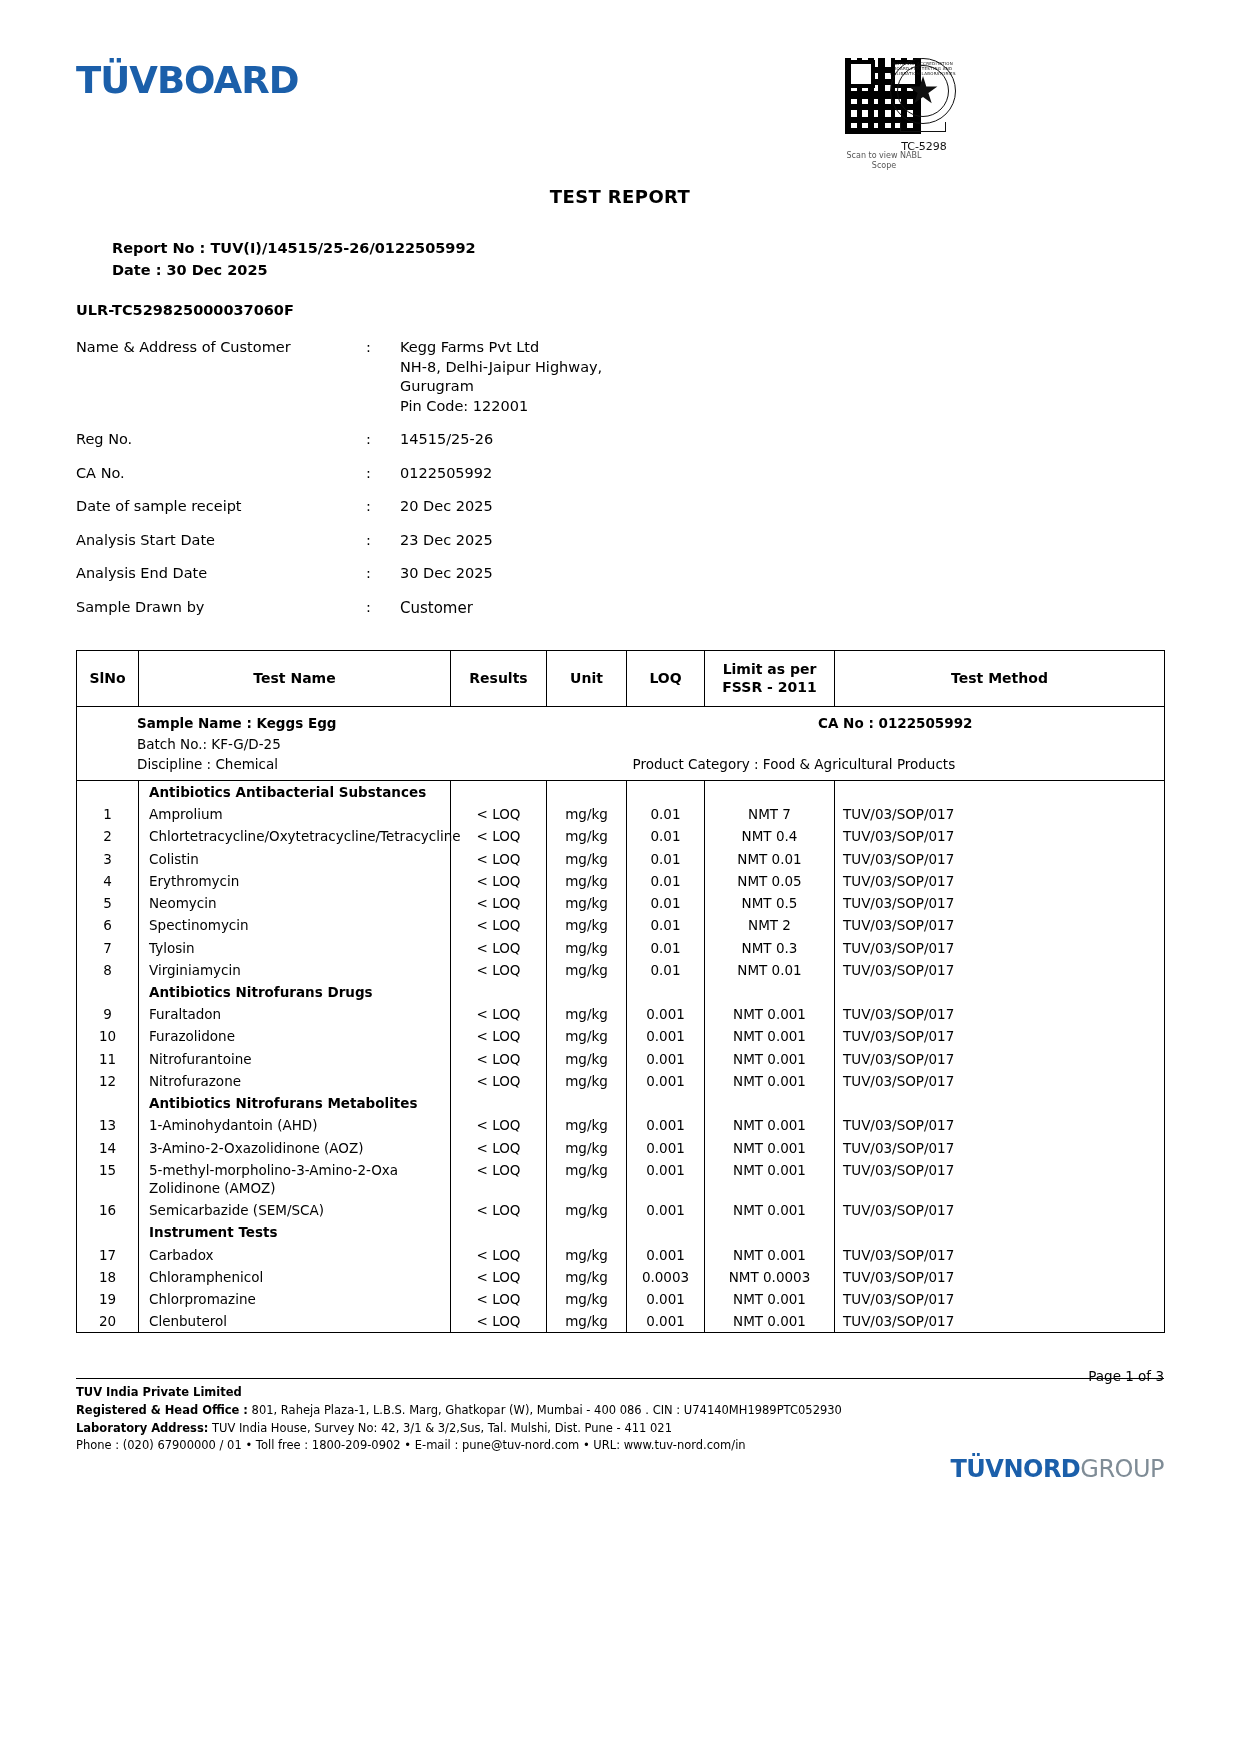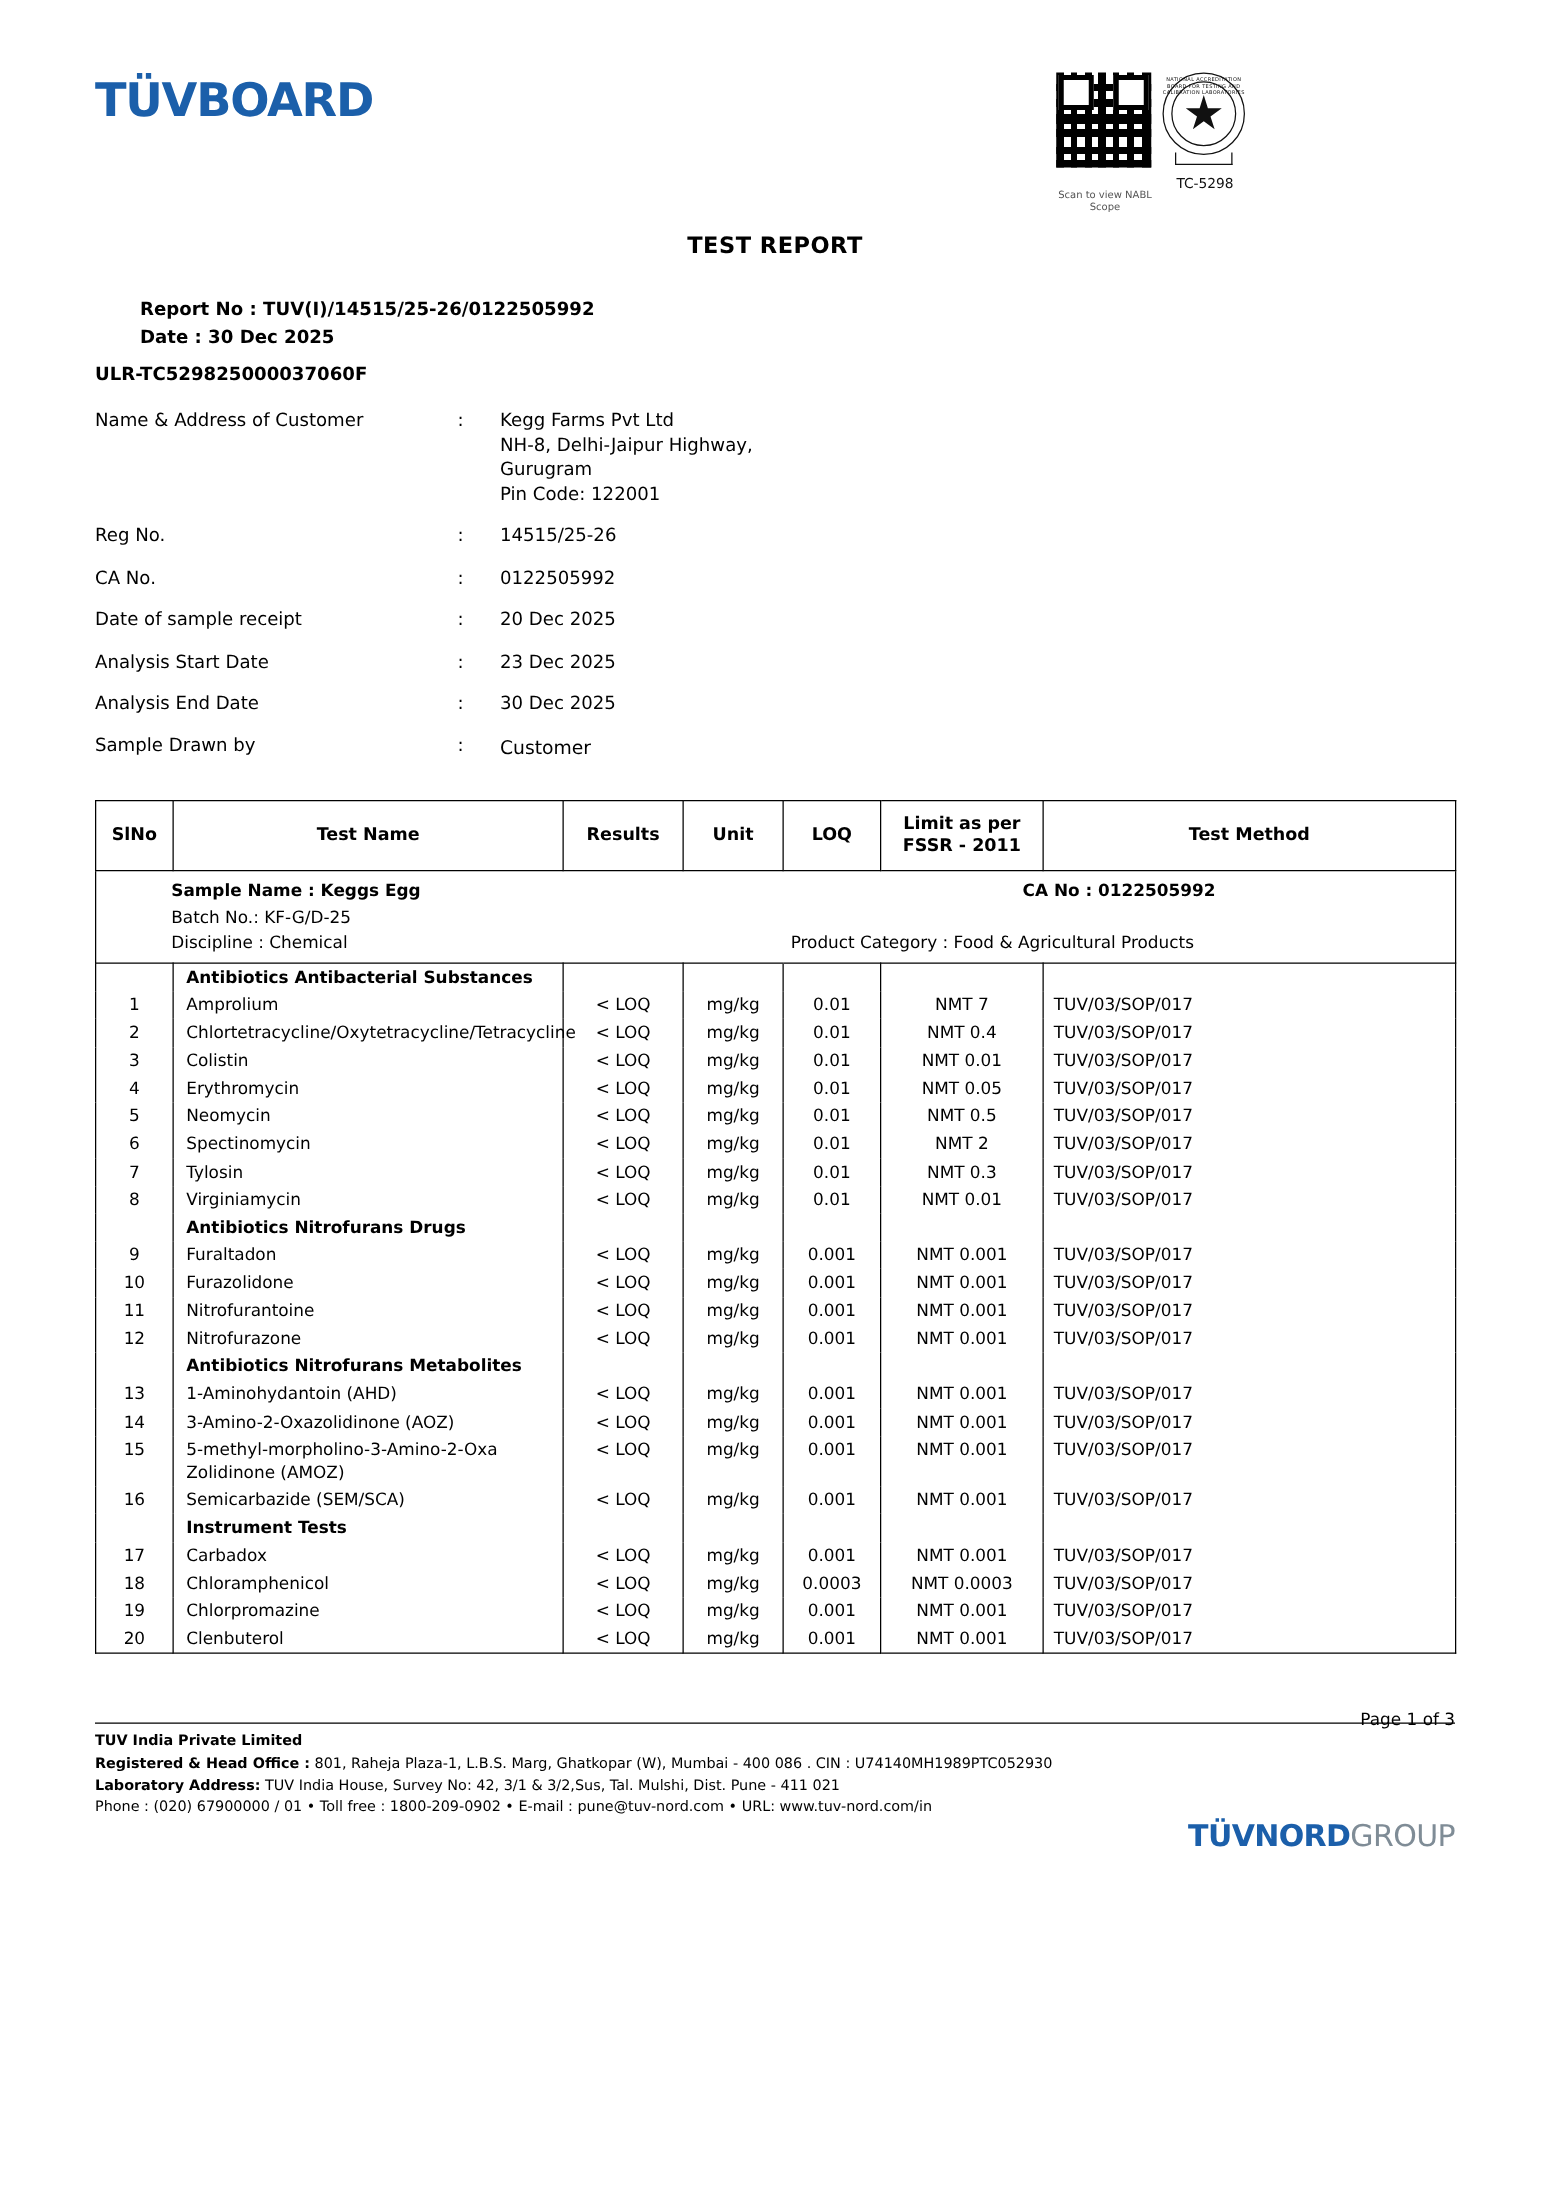--- a/index.html
+++ b/index.html
@@ -66,21 +66,21 @@
   .qr::before { left: 2px; top: 2px; }
   .qr::after  { right: 2px; top: 2px; }
   .qr-caption {
     font-size: 8px;
     color: #555;
     margin-top: 17px;
     line-height: 1.25;
   }
   .nabl-wrap {
     position: absolute;
-    left: 926px;
+    left: 886px;
     top: 58px;
     width: 76px;
     text-align: center;
   }
   .nabl-seal {
     width: 74px;
     height: 78px;
     position: relative;
   }
   .nabl-seal .ring {
@@ -142,21 +142,21 @@
   }
   .meta .bold-line {
     font-weight: bold;
     font-size: 14.5px;
     line-height: 1.55;
     margin-left: 36px;
   }
   .ulr {
     font-weight: bold;
     font-size: 14.5px;
-    margin-top: 10px;
+    margin-top: 20px;
   }
   table.kv {
     margin-top: 20px;
     border-collapse: collapse;
     font-size: 14.5px;
   }
   table.kv td {
     padding: 0 0 14px 0;
     vertical-align: top;
     line-height: 1.35;

